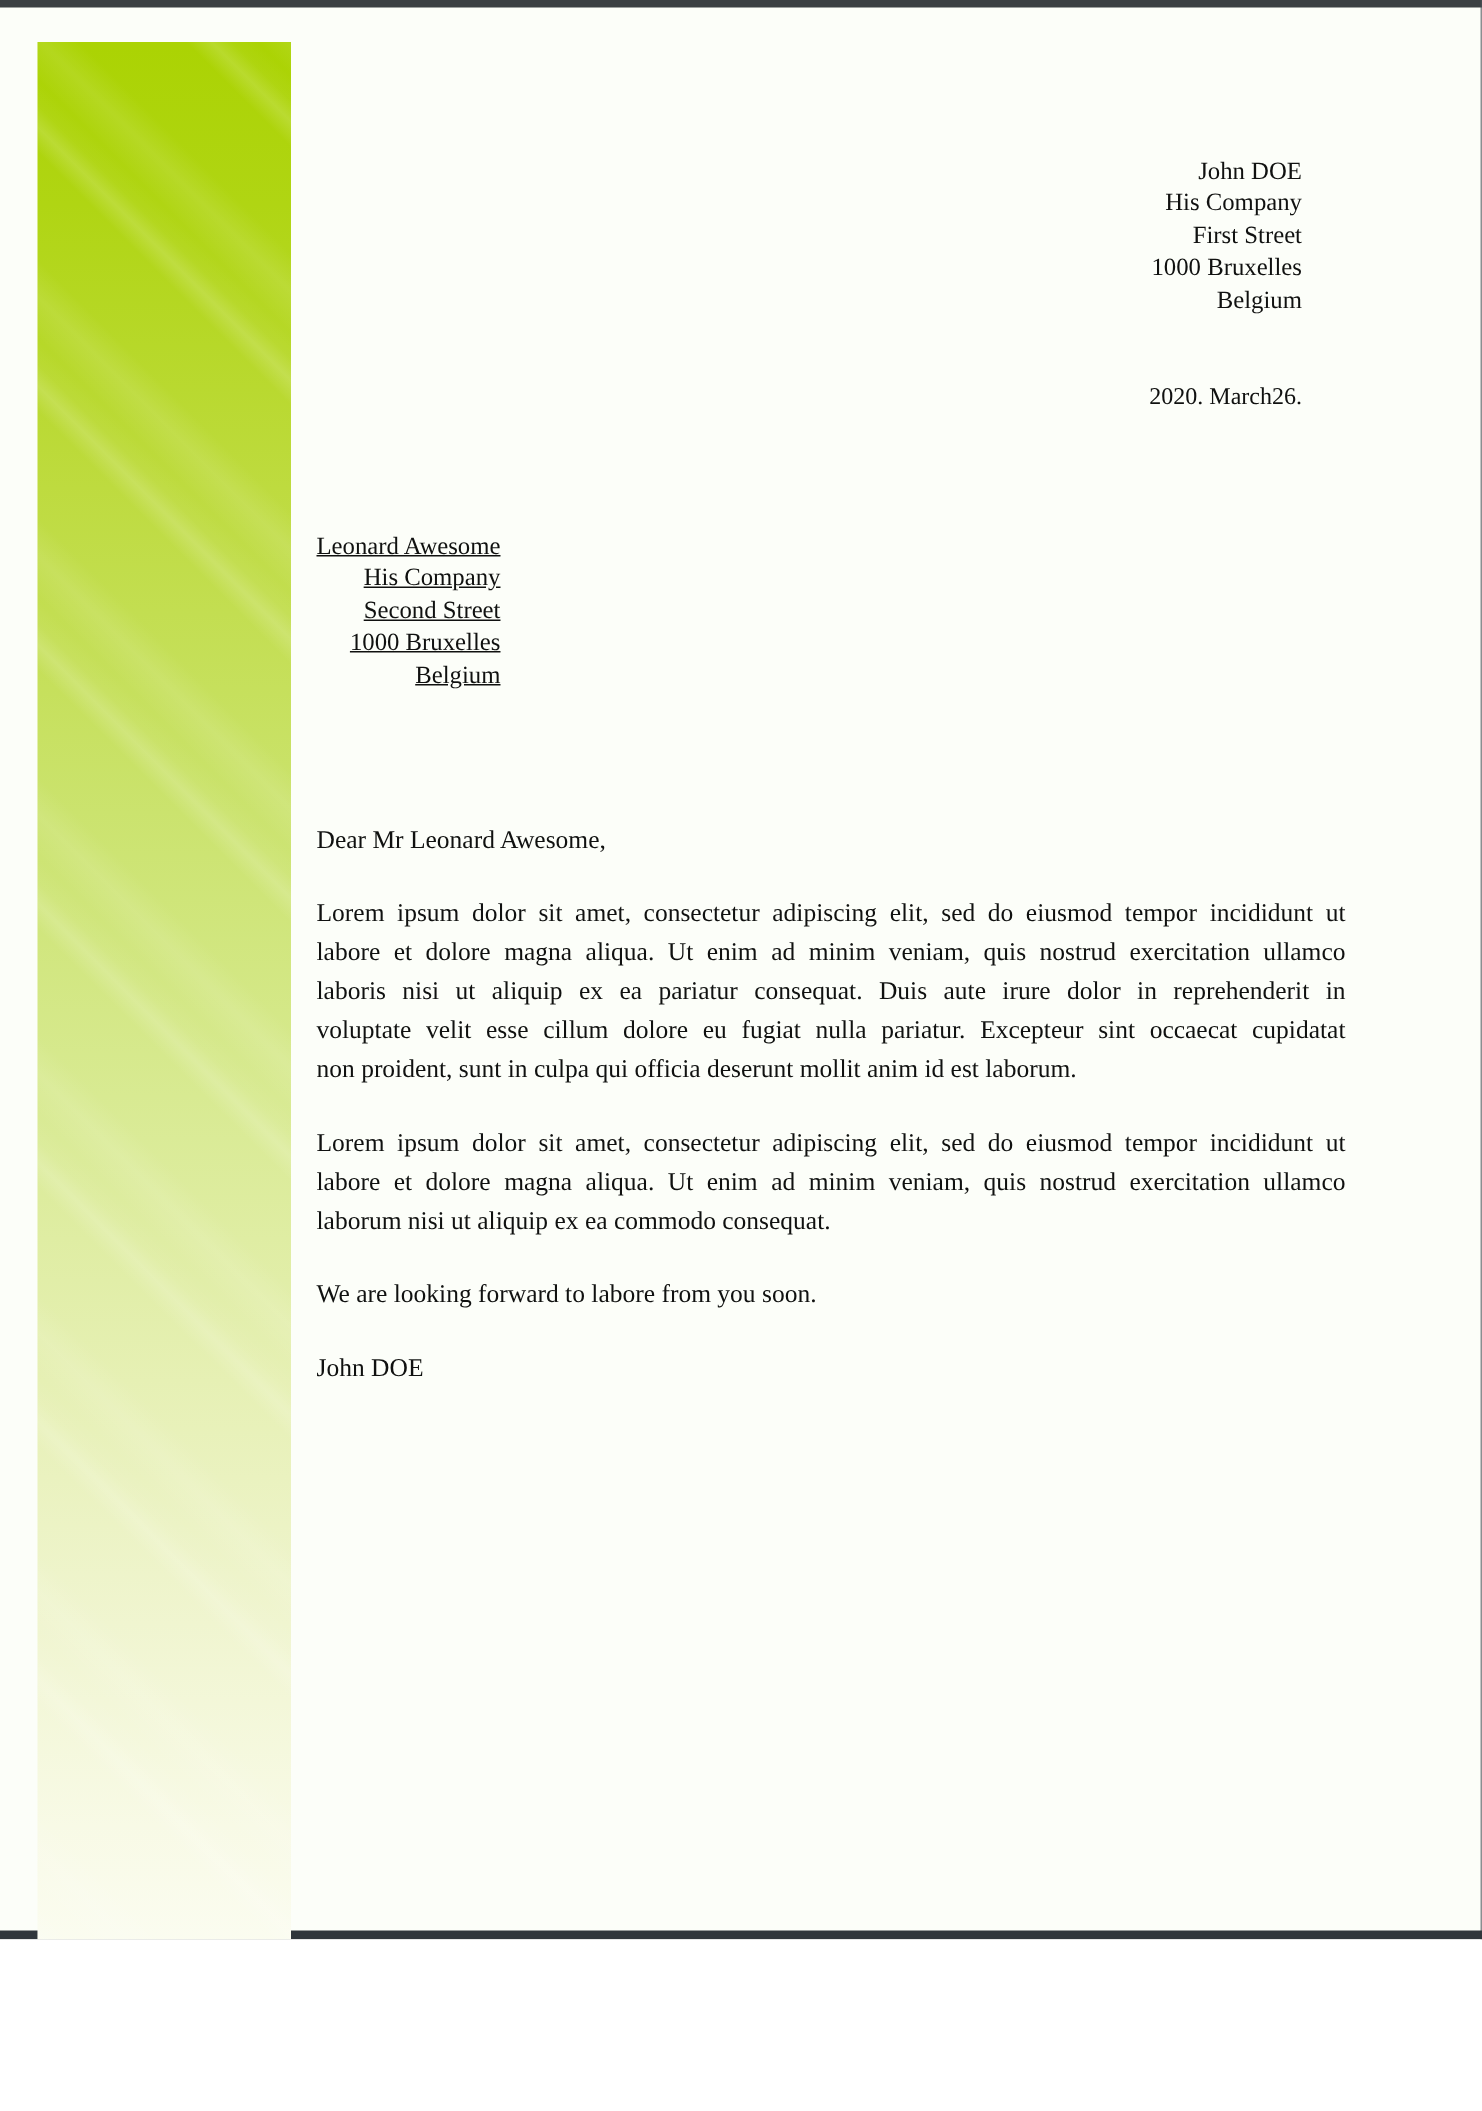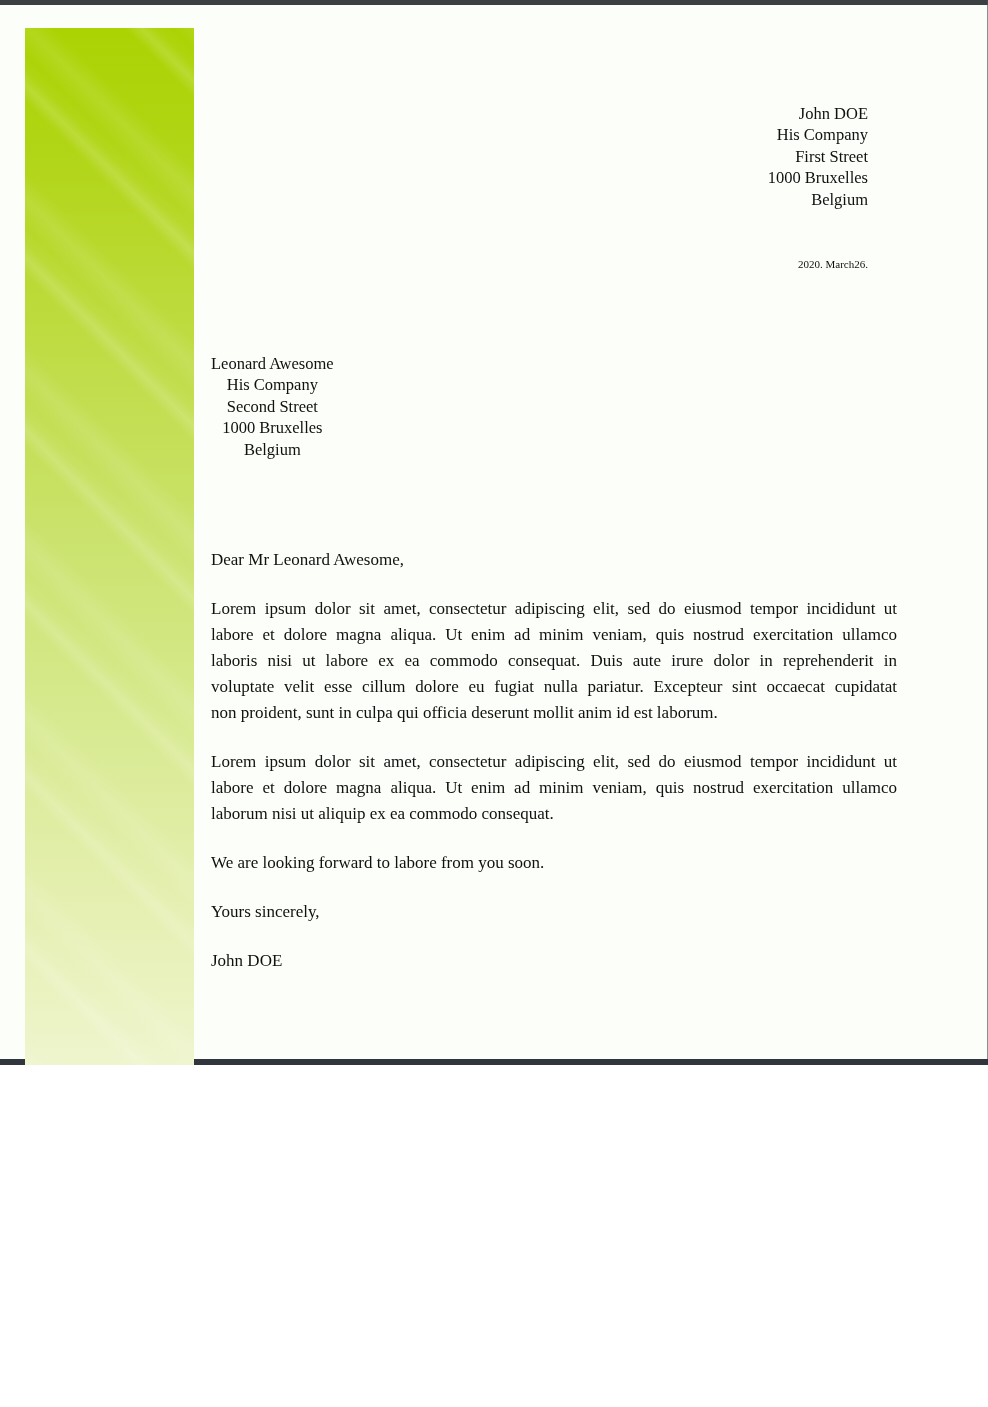--- a/index.html
+++ b/index.html
@@ -3,21 +3,21 @@
 <meta charset="utf-8">
 <style>
   html, body {
     margin: 0;
     padding: 0;
     background: #ffffff;
   }
   .page {
     position: relative;
     width: 988px;
-    height: 1065px;
+    height: 1293px;
     background: #fcfef9;
     font-family: "Liberation Serif", serif;
     color: #101110;
     overflow: hidden;
   }
   
   .frame-top {
     position: absolute;
     left: 0; top: 0;
     width: 988px; height: 5px;
@@ -72,29 +72,30 @@
     position: absolute;
     top: 103px;
     right: 120px;
     text-align: right;
   }
   .date {
     position: absolute;
     top: 254px;
     right: 120px;
     text-align: right;
-    font-size: 11px;
+    font-size: 16px;
     line-height: 21.4px;
     white-space: nowrap;
   }
   .recipient {
     position: absolute;
     top: 353px;
     left: 211px;
-    text-align: center;
+    text-align: right;
+    text-decoration: underline;
   }
   .letter-body {
     position: absolute;
     top: 547px;
     left: 211px;
     width: 686px;
     font-size: 17px;
     line-height: 26px;
   }
   .letter-body p {
@@ -142,32 +143,31 @@
     <div>Belgium</div>
   </div>
 
   <div class="letter-body">
 
     <div class="salutation">Dear Mr Leonard Awesome,</div>
 
     <p>
       <span class="jl">Lorem ipsum dolor sit amet, consectetur adipiscing elit, sed do eiusmod tempor incididunt ut</span>
       <span class="jl">labore et dolore magna aliqua. Ut enim ad minim veniam, quis nostrud exercitation ullamco</span>
-      <span class="jl">laboris nisi ut labore ex ea commodo consequat. Duis aute irure dolor in reprehenderit in</span>
+      <span class="jl">laboris nisi ut aliquip ex ea pariatur consequat. Duis aute irure dolor in reprehenderit in</span>
       <span class="jl">voluptate velit esse cillum dolore eu fugiat nulla pariatur. Excepteur sint occaecat cupidatat</span>
       <span class="jl last">non proident, sunt in culpa qui officia deserunt mollit anim id est laborum.</span>
     </p>
 
     <p>
       <span class="jl">Lorem ipsum dolor sit amet, consectetur adipiscing elit, sed do eiusmod tempor incididunt ut</span>
       <span class="jl">labore et dolore magna aliqua. Ut enim ad minim veniam, quis nostrud exercitation ullamco</span>
       <span class="jl last">laborum nisi ut aliquip ex ea commodo consequat.</span>
     </p>
 
     <p>We are looking forward to labore from you soon.</p>
 
-    <p>Yours sincerely,</p>
 
     <p>John DOE</p>
 
   </div>
 
 </div>
 
 </body></html>

